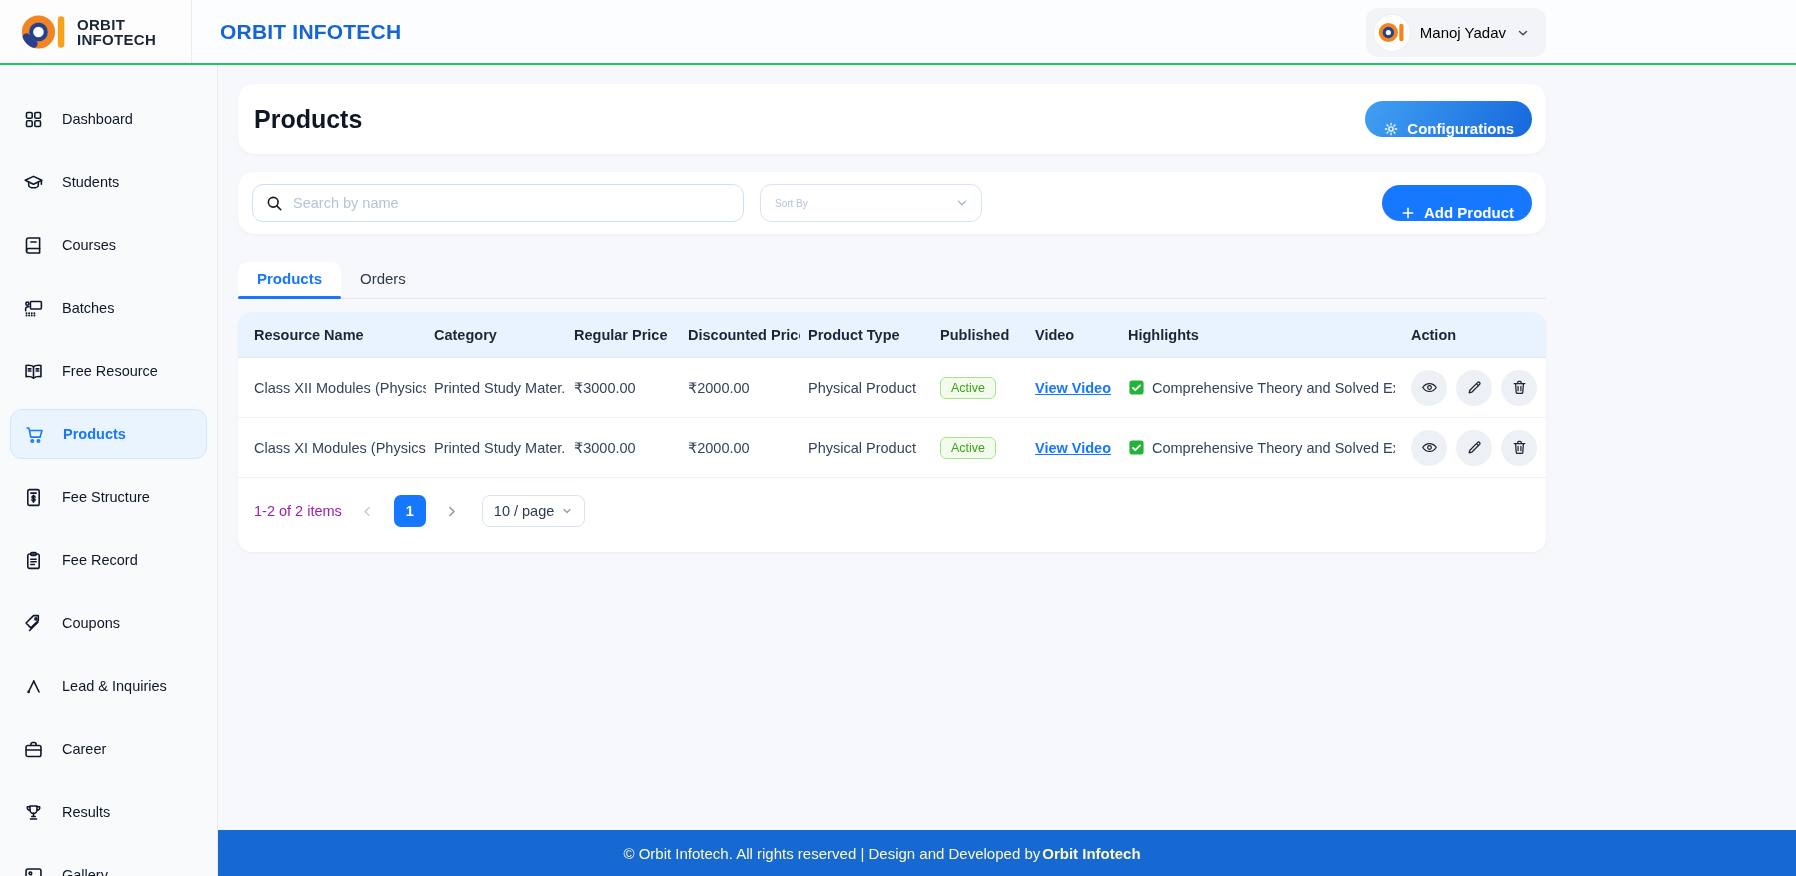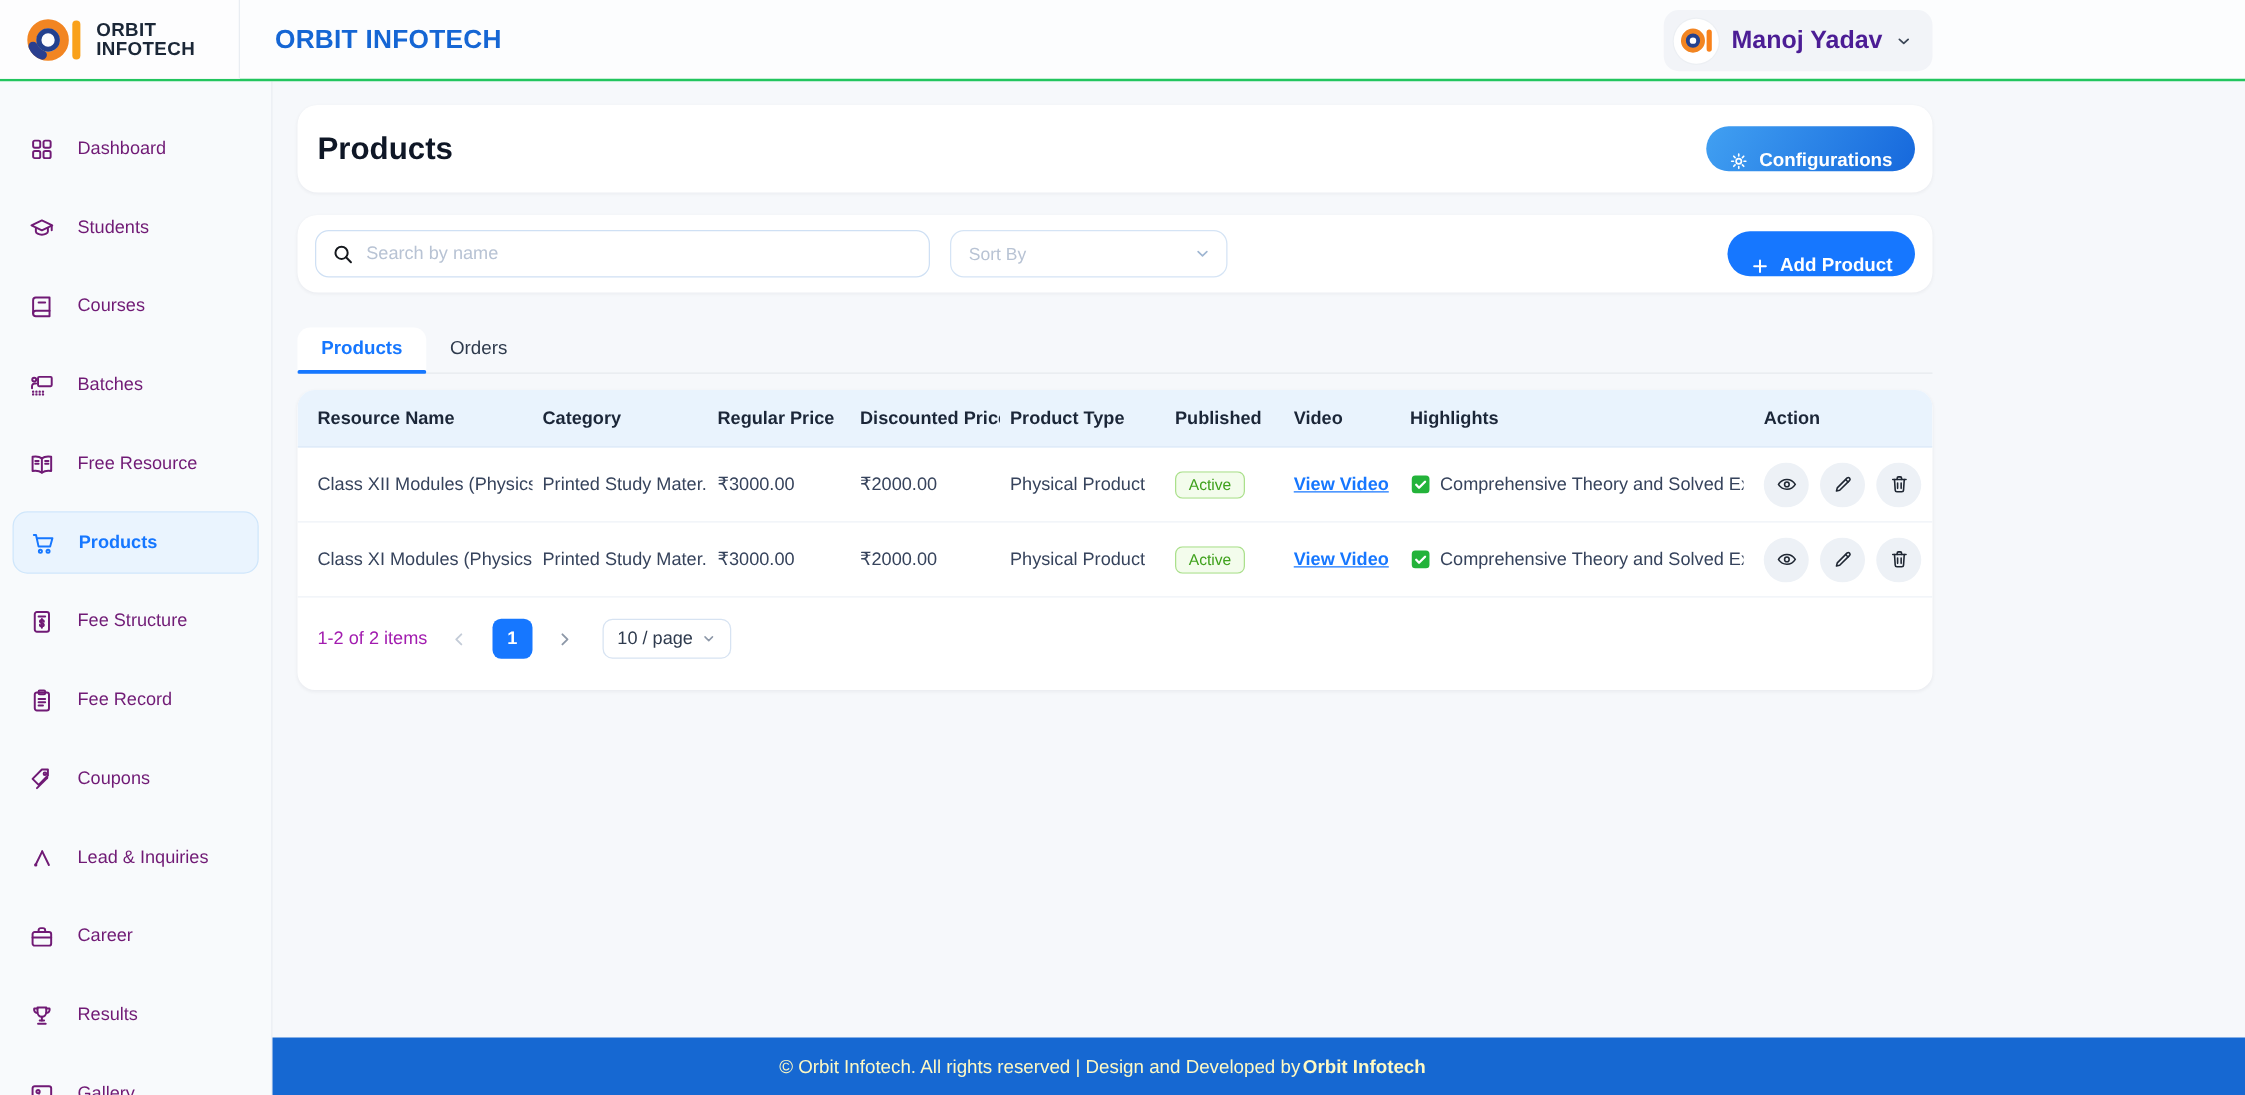--- a/index.html
+++ b/index.html
@@ -11,28 +11,28 @@
   .header { position:absolute; top:0; left:0; right:0; height:65px; background:#fcfdfe;
             border-bottom:2px solid #22c55e; display:flex; align-items:center; z-index:5; }
   .logo-box { width:192px; height:100%; display:flex; align-items:center; gap:9px; padding-left:20px;
               border-right:1px solid #e9edf2; background:#fdfdfe; }
   .logo-text { font-size:15px; font-weight:800; color:#1b2737; line-height:15px; letter-spacing:.3px; }
   .header-title { margin-left:28px; font-size:21px; font-weight:800; color:#1566d4; letter-spacing:.2px; }
   .user-pill { position:absolute; right:250px; top:8px; height:49px; background:#f2f4f8; border-radius:12px;
                display:flex; align-items:center; gap:10px; padding:0 16px 0 8px; cursor:pointer; }
   .avatar { width:36px; height:36px; border-radius:50%; background:#fff; display:flex; align-items:center;
             justify-content:center; box-shadow:0 0 0 1px #eceff3; }
-  .user-name { font-size:20px; font-weight:700; color:#4c1d95; }
+  .user-name { font-size:15px; font-weight:400; color:#000000; }
   .user-chevron { color:#3b4656; display:flex; }
 
   
   .sidebar { position:absolute; top:65px; left:0; bottom:0; width:218px; background:#f8fafc;
              border-right:1px solid #e9edf2; padding-top:34px; overflow:hidden; z-index:4; }
   .side-item { height:40px; margin:0 10px 23px 10px; display:flex; align-items:center; gap:18px;
-               padding-left:12px; color:#701a75; font-size:14.5px; cursor:pointer; border-radius:12px; }
+               padding-left:12px; color:#0f172a; font-size:14.5px; cursor:pointer; border-radius:12px; }
   .side-item .s-icon { width:22px; height:22px; display:flex; align-items:center; justify-content:center; }
   .side-item .s-icon svg { width:21px; height:21px; }
   .side-item.active { background:#eaf4fe; border:1px solid #cfe6fb; color:#1677ff; font-weight:700;
                       height:50px; margin-top:-5px; margin-bottom:18px; }
 
   
   .main { position:absolute; top:65px; left:218px; right:0; bottom:0; background:#f6f8fb;
           padding:19px 250px 0 20px; }
   .card { background:#fff; border-radius:16px; box-shadow:0 1px 3px rgba(16,24,40,.05); }
 
@@ -45,21 +45,21 @@
   .btn-add { background:#1677ff; }
 
   .toolbar-card { height:62px; margin-top:18px; display:flex; align-items:center; padding:0 14px; gap:16px; }
   .search-box { position:relative; width:492px; }
   .search-box input { width:100%; height:38px; border:1px solid #cfe0f4; border-radius:11px; outline:none;
                       padding:0 14px 0 40px; font-size:14.5px; font-family:inherit; color:#33415c; background:#fff; }
   .search-box input::placeholder { color:#b8c3d4; }
   .search-icon { position:absolute; left:13px; top:10px; width:18px; height:18px; color:#15181d; }
   .select-like { width:222px; height:38px; border:1px solid #d5e4f5; border-radius:11px; display:flex;
                  align-items:center; justify-content:space-between; padding:0 12px 0 14px; cursor:pointer; background:#fff; }
-  .select-like .sel-text { font-size:14px; color:#b8c3d4; }
+  .select-like .sel-text { font-size:10px; color:#b8c3d4; }
   .select-like svg { width:14px; height:14px; color:#9fb6d2; }
   .toolbar-spacer { flex:1; }
 
   
   .tabs { margin-top:28px; display:flex; border-bottom:1px solid #e6e9ee; }
   .tab { position:relative; padding:8px 19px 11px; font-size:15px; color:#2e3a4c; cursor:pointer; }
   .tab.active { color:#1677ff; font-weight:700; background:#fff; border-radius:10px 10px 0 0; }
   .tab.active::after { content:""; position:absolute; left:0; right:0; bottom:-1px; height:3px;
                        background:#1677ff; border-radius:2px; }
 

